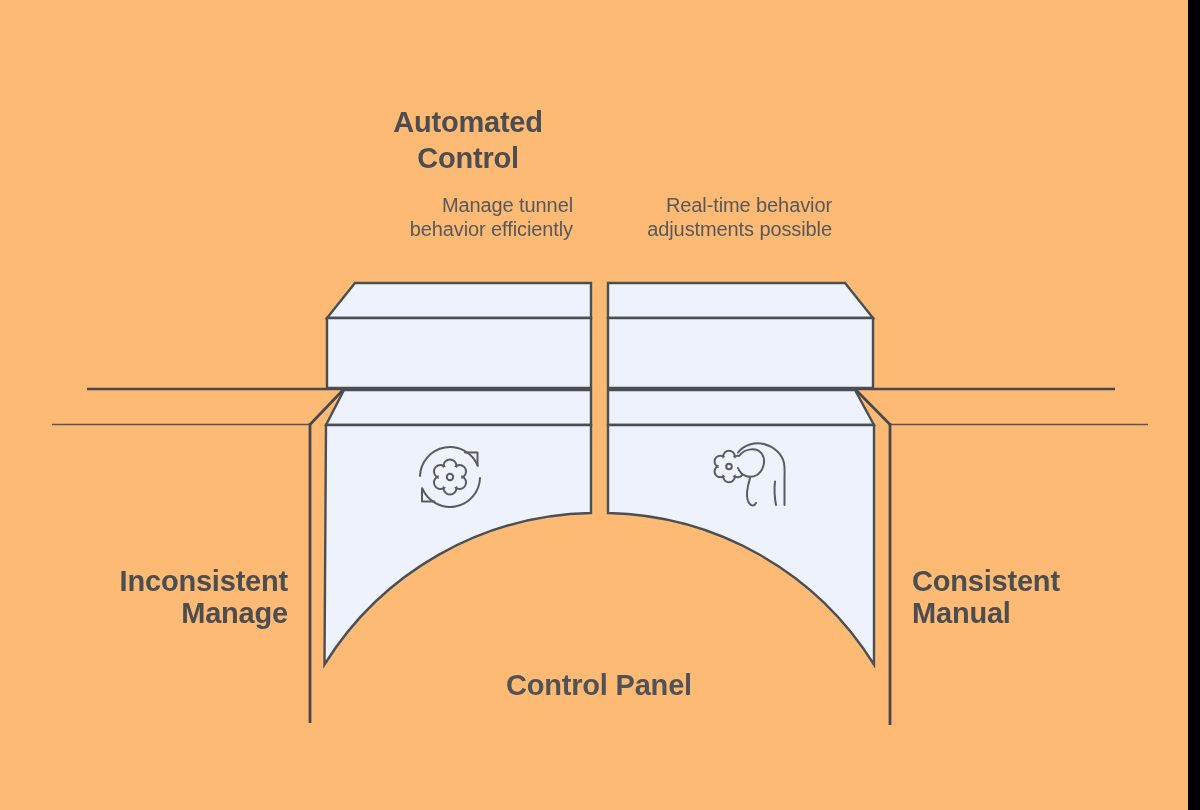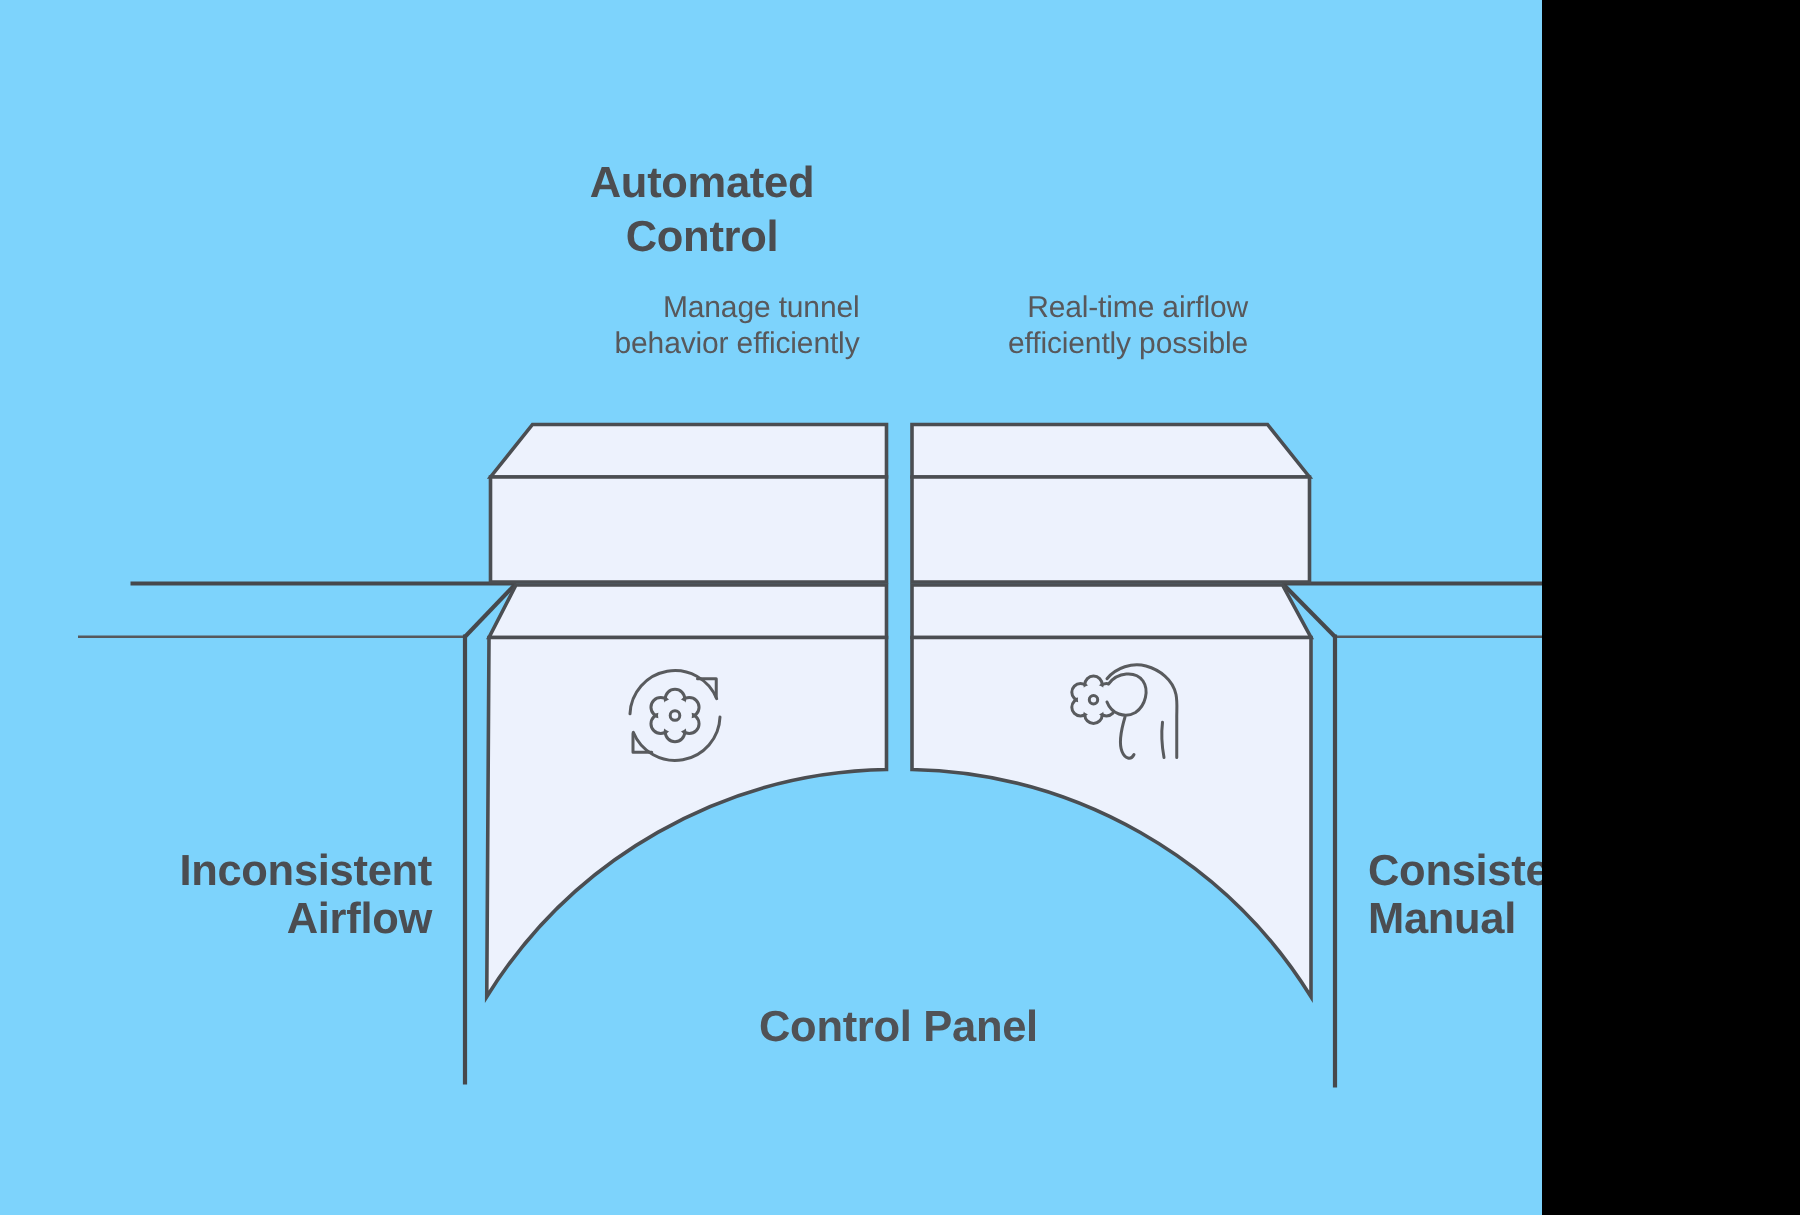--- a/index.html
+++ b/index.html
@@ -1,17 +1,17 @@
 <!DOCTYPE html>
 <html><head>
 <meta charset="utf-8">
 <style>
   html,body{margin:0;padding:0;background:#000;}
   #stage{
-    position:relative;width:1028px;height:810px;background:#7dd3fc;overflow:hidden;
+    position:relative;width:1188px;height:810px;background:#fdba74;overflow:hidden;
     font-family:"Liberation Sans", sans-serif;
   }
   #lineart{position:absolute;left:0;top:0;}
   .txt{position:absolute;}
   .col-title{
     font-size:29px;font-weight:700;line-height:36px;color:#4c4d50;
     text-align:center;letter-spacing:-0.2px;
   }
   .col-sub{
     font-size:20px;font-weight:400;line-height:24px;color:#58585b;
@@ -105,20 +105,20 @@
         <path class="ic" d="M775,481.5 C774,490 774.5,497 776,505"></path>
       </g>
     </g>
   </svg>
 
   <div class="txt col-title" style="left:363px;top:104px;width:210px;">Automated Control</div>
 
 
   <div class="txt col-sub" style="left:367px;top:193px;width:206px;">Manage tunnel behavior efficiently</div>
 
-  <div class="txt col-sub" style="left:626px;top:193px;width:206px;">Real-time airflow efficiently possible</div>
+  <div class="txt col-sub" style="left:626px;top:193px;width:206px;">Real-time behavior adjustments possible</div>
 
-  <div class="txt side-label left" style="left:118px;top:565px;width:170px;">Inconsistent Airflow</div>
+  <div class="txt side-label left" style="left:118px;top:565px;width:170px;">Inconsistent Manage</div>
 
   <div class="txt side-label right" style="left:912px;top:565px;width:180px;">Consistent Manual</div>
 
   <div class="txt bottom-label" style="left:506px;top:669px;width:200px;">Control Panel</div>
 </div>
 
 </body></html>

